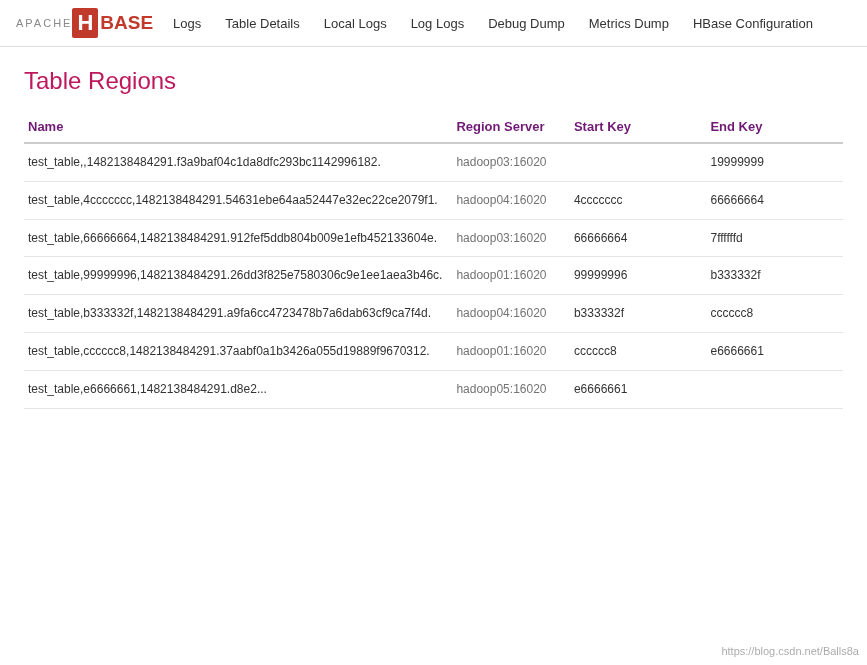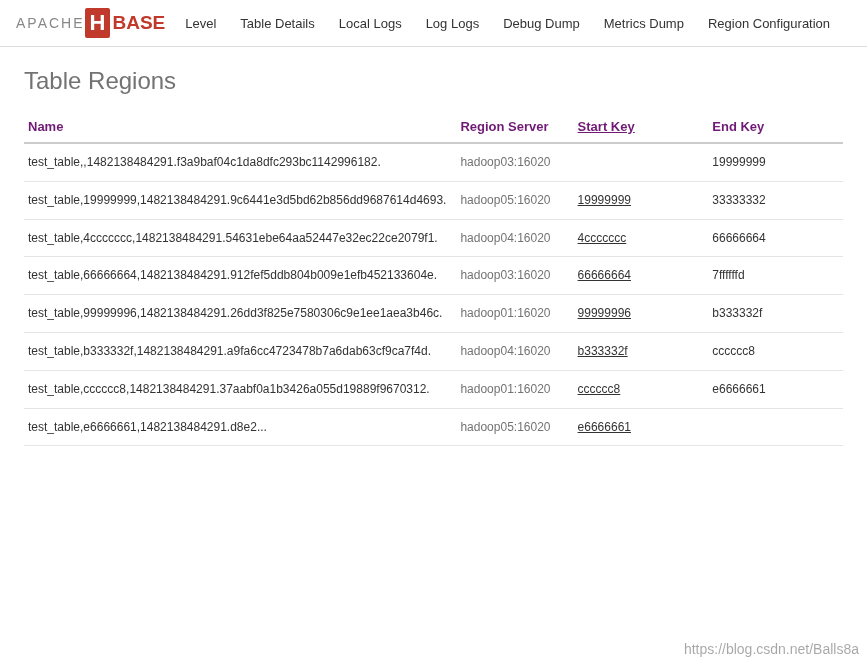--- a/index.html
+++ b/index.html
@@ -12,21 +12,21 @@
       padding: 8px 16px;
       border-bottom: 1px solid #ddd;
       background: #fff;
     }
     .logo-area {
       display: flex;
       align-items: center;
       margin-right: 20px;
     }
     .logo-apache {
-      font-size: 14px;
+      font-size: 11px;
       color: #888;
       letter-spacing: 2px;
       display: block;
       margin-bottom: 1px;
     }
     .logo-hbase {
       display: flex;
       align-items: center;
     }
     .logo-h {
@@ -55,21 +55,21 @@
     }
 
     
     .content {
       padding: 20px 24px;
     }
     h1 {
       font-size: 24px;
       font-weight: normal;
       margin-bottom: 16px;
-      color: #737373;
+      color: #be185d;
     }
 
     
     table {
       width: 100%;
       border-collapse: collapse;
     }
     thead tr {
       border-bottom: 2px solid #ccc;
     }
@@ -91,52 +91,52 @@
       line-height: 1.4;
       margin-top: 12px;
     }
     .link-cell a {
       color: #737373;
       text-decoration: none;
     }
 
     .col-name { width: 40%; }
     .col-server { width: 15%; }
-    .col-startkey { width: 20%; text-decoration: underline; }
+    .col-startkey { width: 20%; }
     .col-endkey { width: 20%; }
 
     
     .watermark {
       position: fixed;
       bottom: 8px;
       right: 8px;
-      font-size: 14px;
+      font-size: 11px;
       color: rgba(0,0,0,0.35);
     }
   </style>
 </head>
 <body>
 
 <div class="navbar">
   <div class="logo-area">
     <span class="logo-apache">APACHE</span>
     <div class="logo-hbase">
       <span class="logo-h">H</span>
       <span class="logo-base">BASE</span>
     </div>
   </div>
   <nav>
 
-  <a href="#">Level</a>
+  <a href="#">Logs</a>
       <a href="#">Table Details</a>
       <a href="#">Local Logs</a>
       <a href="#">Log Logs</a>
       <a href="#">Debug Dump</a>
       <a href="#">Metrics Dump</a>
-      <a href="#">Region Configuration</a>
+      <a href="#">HBase Configuration</a>
     </nav>
 </div>
 
 <div class="content">
   <h1>Table Regions</h1>
 
   <table>
     <thead>
       <tr>
         <th class="col-name">Name</th>
@@ -144,26 +144,20 @@
         <th class="col-startkey">Start Key</th>
         <th class="col-endkey">End Key</th>
       </tr>
     </thead>
     <tbody id="table-body">
     <tr>
           <td class="col-name">test_table,,1482138484291.f3a9baf04c1da8dfc293bc1142996182.</td>
           <td class="col-server link-cell"><a href="#">hadoop03:16020</a></td>
           <td class="col-startkey"></td>
           <td class="col-endkey">19999999</td>
-        </tr>
-        <tr>
-          <td class="col-name">test_table,19999999,1482138484291.9c6441e3d5bd62b856dd9687614d4693.</td>
-          <td class="col-server link-cell"><a href="#">hadoop05:16020</a></td>
-          <td class="col-startkey">19999999</td>
-          <td class="col-endkey">33333332</td>
         </tr>
         <tr>
           <td class="col-name">test_table,4ccccccc,1482138484291.54631ebe64aa52447e32ec22ce2079f1.</td>
           <td class="col-server link-cell"><a href="#">hadoop04:16020</a></td>
           <td class="col-startkey">4ccccccc</td>
           <td class="col-endkey">66666664</td>
         </tr>
         <tr>
           <td class="col-name">test_table,66666664,1482138484291.912fef5ddb804b009e1efb452133604e.</td>
           <td class="col-server link-cell"><a href="#">hadoop03:16020</a></td>

